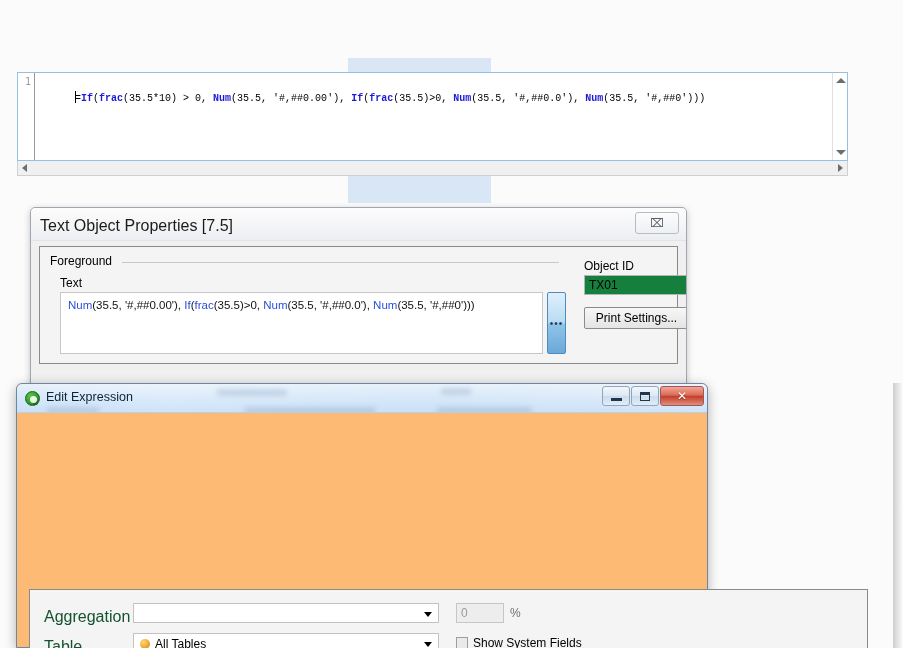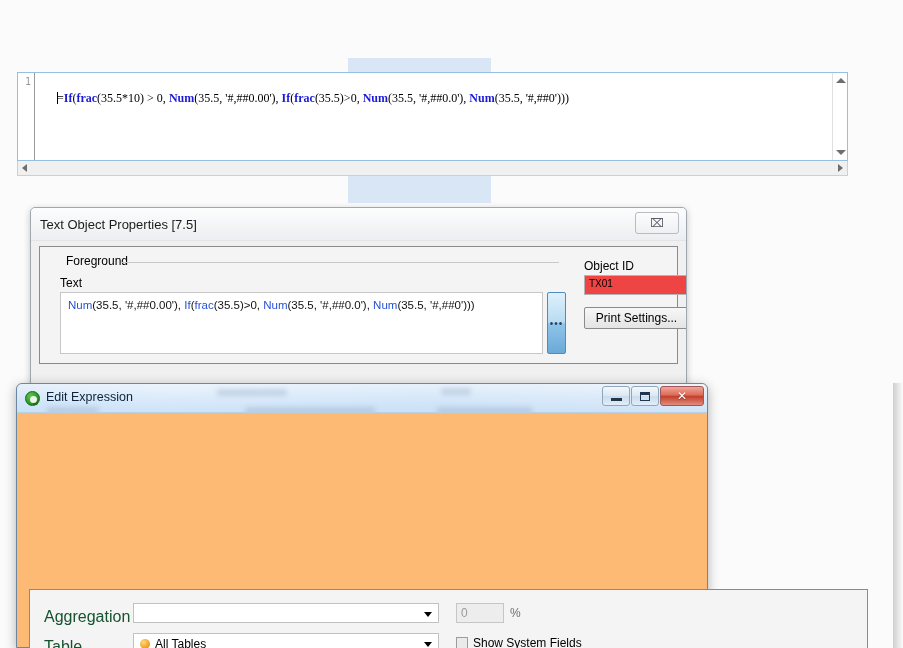--- a/index.html
+++ b/index.html
@@ -43,21 +43,21 @@
   }
   .props-titlebar {
     position: relative;
     height: 33px;
     background: linear-gradient(to bottom,#fdfdfd 0%, #f4f5f7 52%, #eceef1 100%);
     border-bottom: 1px solid #e2e4e7;
     border-radius: 4px 4px 0 0;
   }
   .props-title {
     position: absolute; left: 9px; top: 9px;
-    font-size: 13px; color: #1b1b1b;
+    font-size: 16px; color: #1b1b1b;
   }
   .props-close {
     position: absolute; right: 7px; top: 4px;
     width: 44px; height: 22px;
     background: linear-gradient(to bottom,#fcfcfc,#eef0f2);
     border: 1px solid #b5bcc4;
     border-radius: 3px;
     display: flex; align-items: center; justify-content: center;
     font-family: "DejaVu Sans", sans-serif;
     font-size: 12px; color: #59606a;
@@ -98,21 +98,20 @@
     border: 1px solid #8a8a8a;
   }
   .group-foreground {
     position: absolute; left: 10px; top: 8px; right: 12px; bottom: 4px;
   }
   .group-legend {
     position: absolute; left: 0; top: -1px;
     font-size: 12px; color: #000;
     background: #f4f4f4;
     padding-right: 5px;
-    margin-left: 16px;
   }
   .group-rule {
     position: absolute; left: 72px; top: 7px; width: 437px;
     border-top: 1px solid #c8c8c8;
   }
   .text-label {
     position: absolute; left: 10px; top: 21px;
     font-size: 12px; color: #000;
   }
   .text-area {
@@ -139,24 +138,24 @@
     font-size: 10px;
     letter-spacing: 1px;
   }
   .obj-id-label {
     position: absolute; left: 534px; top: 4px;
     font-size: 12px;
   }
   .obj-id-input {
     position: absolute; left: 534px; top: 20px;
     width: 109px; height: 20px;
-    background: #ef4444;
+    background: #15803d;
     border: 1px solid #b4b4b4;
     padding: 2px 4px;
-    font-size: 10px;
+    font-size: 12px;
   }
   .print-settings-btn {
     position: absolute; left: 534px; top: 52px;
     width: 105px; height: 22px;
     background: linear-gradient(to bottom,#f7f7f7,#e4e4e4);
     border: 1px solid #8b8b8b;
     border-radius: 2px;
     display: flex; align-items: center; justify-content: center;
     font-size: 12px;
   }
@@ -269,22 +268,22 @@
     background: #fff;
     border-right: 1px solid #9a9a9a;
     color: #9a9a9a;
     font-family: "DejaVu Sans Mono", monospace;
     font-size: 10px;
     text-align: right;
     padding: 3px 3px 0 0;
   }
   .code-line {
     position: absolute; left: 21px; top: 3px;
-    font-family: Liberation Serif, serif;
-    font-size: 12px;
+    font-family: Liberation Mono, monospace;
+    font-size: 10px;
     line-height: 15px;
     white-space: pre;
     color: #000;
   }
   .code-line .kw { color: #1a1ad8; font-weight: bold; }
   .caret {
     display: inline-block; width: 1px; height: 12px;
     background: #000; vertical-align: -2px; margin-right: -1px;
   }
   .v-scroll {

